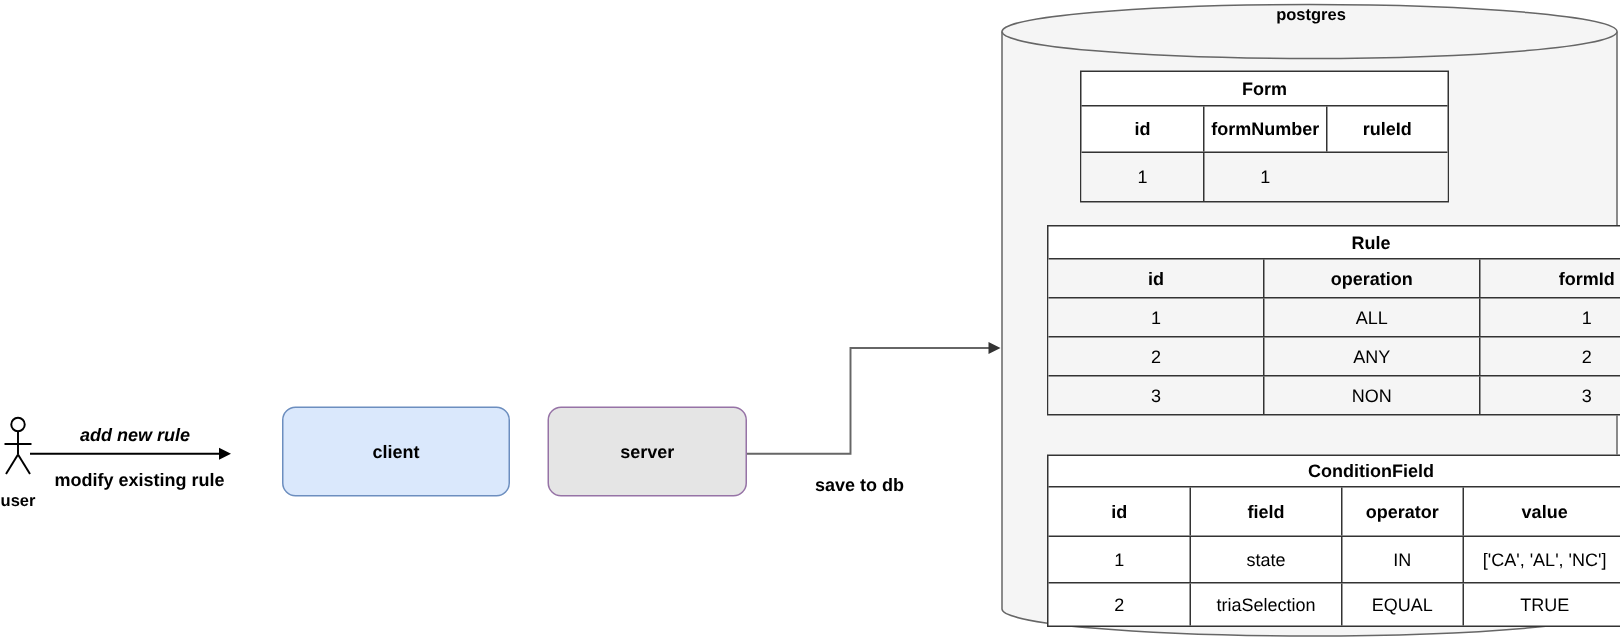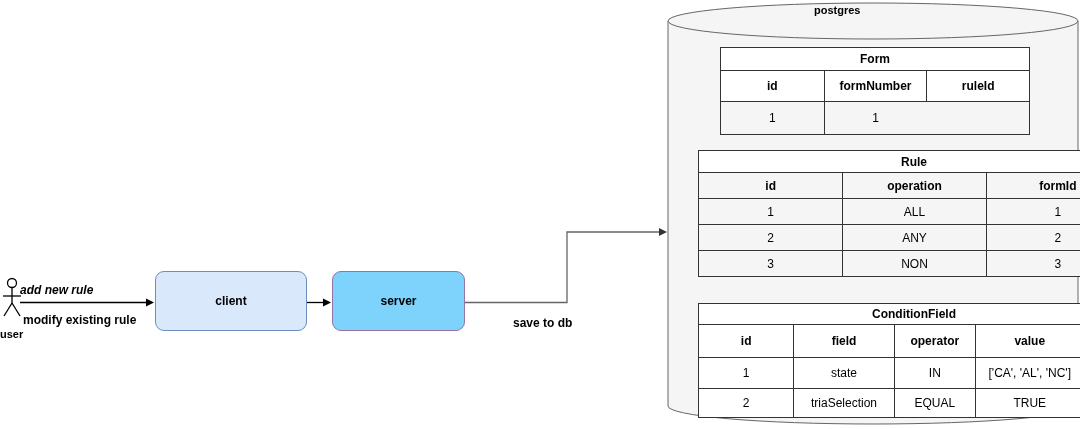--- a/index.html
+++ b/index.html
@@ -4,29 +4,29 @@
 <style>
   html,body { margin:0; padding:0; background:#fff; }
   #canvas {
     position:relative; width:1080px; height:429px; background:#ffffff;
     font-family:"Liberation Sans", sans-serif; color:#000; overflow:hidden;
   }
   #diagram-svg { position:absolute; left:0; top:0; width:1080px; height:429px; }
 
   .node {
     position:absolute; display:flex; align-items:center; justify-content:center;
-    font-size:12px; font-weight:bold; border-radius:9px; box-sizing:border-box;
+    font-size:12px; font-weight:bold; border-radius:9px; box-sizing:border-box;margin-left:33px;
   }
   .node.client { left:155px; top:271px; width:152px; height:60px;
     background:#dae8fc; border:1px solid #6c8ebf; }
   .node.server { left:332px; top:271px; width:133px; height:60px;
-    background:#7dd3fc; border:1px solid #9673a6; }
+    background:#e5e5e5; border:1px solid #9673a6; }
 
   .edge-label {
-    position:absolute; font-size:12px; font-weight:bold; text-align:left; white-space:nowrap;
+    position:absolute; font-size:12px; font-weight:bold; text-align:center; white-space:nowrap;
   }
   .lbl-add     { left:20px;  top:283px; width:140px;font-style:italic; }
   .lbl-modify  { left:23px;  top:313px; width:140px; }
   .lbl-save    { left:513px; top:316px; width:120px; }
   .lbl-user    { left:0px;   top:328px; width:24px;  font-size:11px; }
   .lbl-postgres{ left:814px; top:4px;   width:120px; font-size:11px; }
 
   .dtable {
     position:absolute; background:#ffffff; border:1px solid #333; box-sizing:border-box;
     font-size:12px;
@@ -37,21 +37,21 @@
   .grid3 { grid-template-columns:1fr 1fr 1fr; }
   .grid5 { grid-template-columns:79fr 84fr 68fr 91fr 38fr; }
   .cell {
     display:flex; align-items:center; justify-content:center;
     border-left:1px solid #333; box-sizing:border-box; white-space:nowrap; overflow:hidden;
   }
   .cell:first-child { border-left:none; }
   .b { font-weight:bold; }
   .shade { background:#f5f5f5; }
 
-  .tbl-form { left:720px; top:47px;  width:310px; }
+  .tbl-form { left:720px; top:47px;  width:246px; }
   .tbl-rule { left:698px; top:150px; width:432px; }
   .tbl-cond { left:698px; top:291px; width:432px;margin-top:12px; }
 </style>
 </head>
 <body>
 
 <div id="canvas">
 
   <svg id="diagram-svg" viewBox="0 0 1080 429">
 

